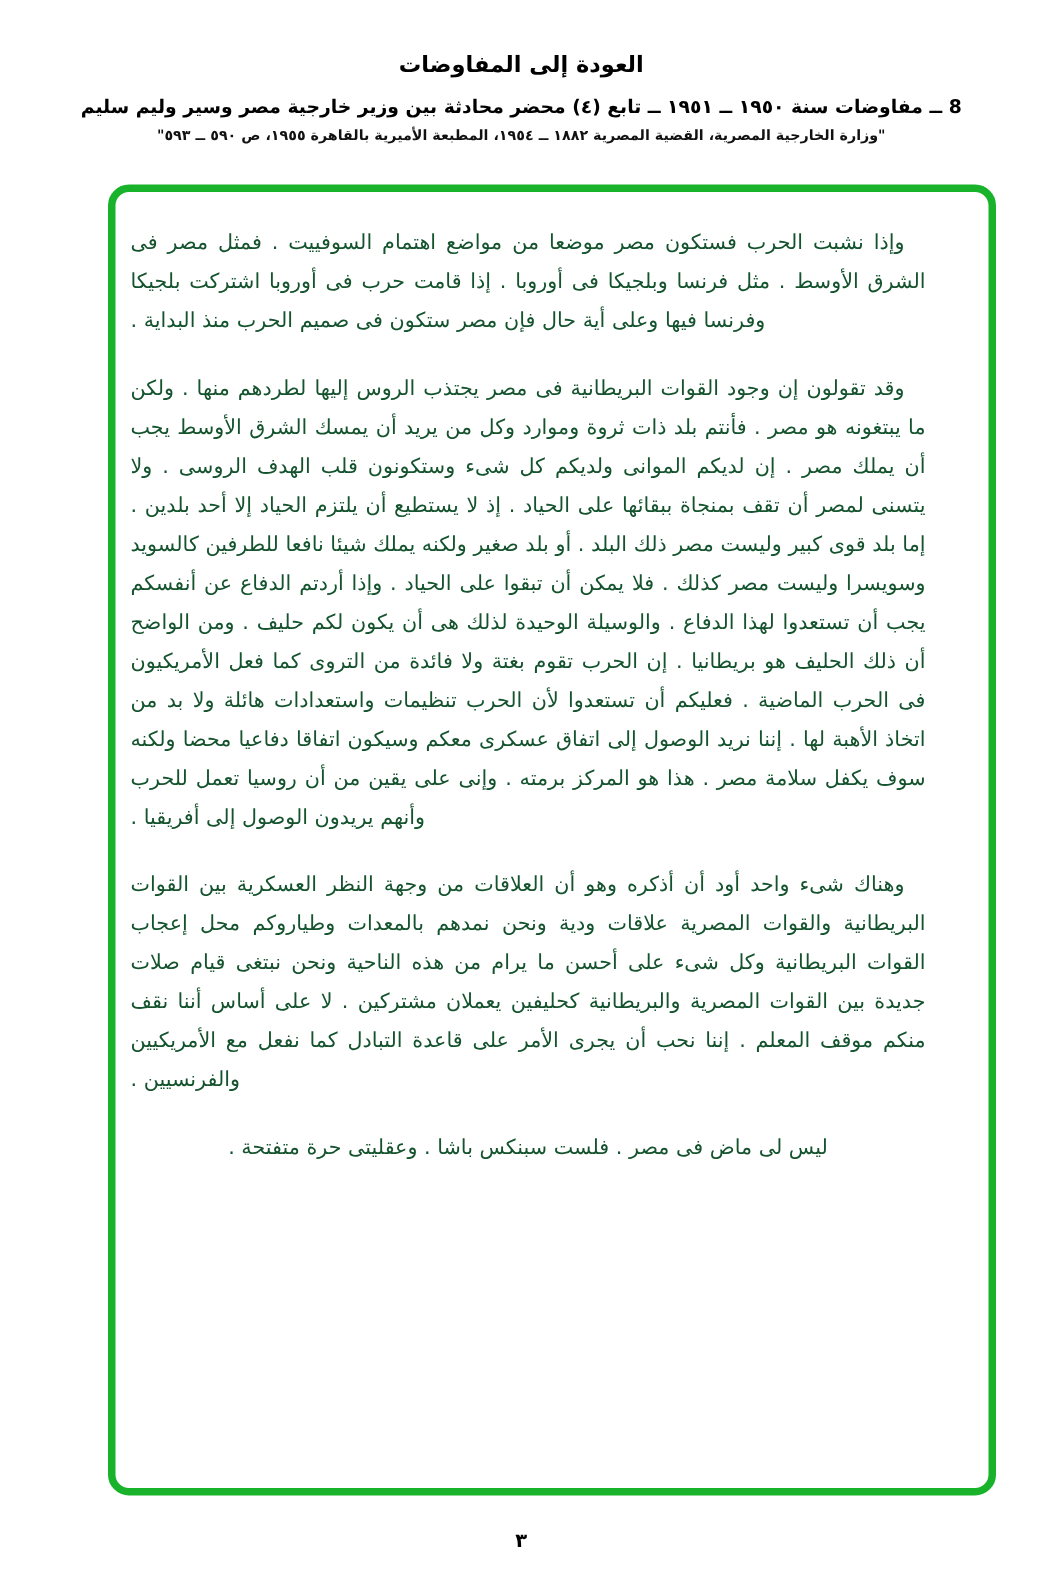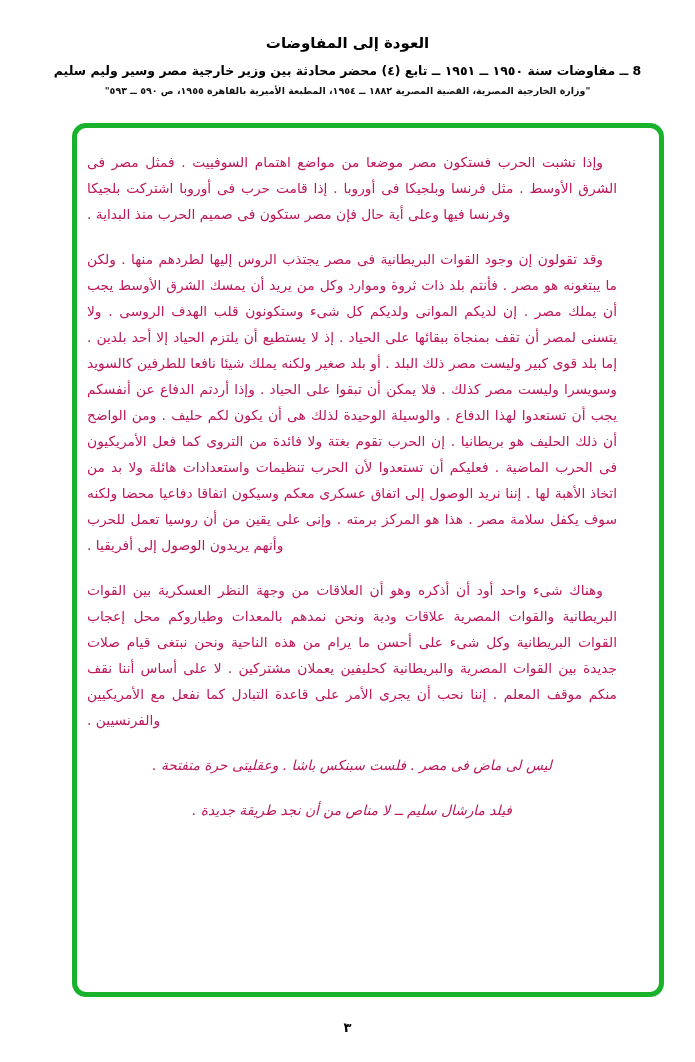--- a/index.html
+++ b/index.html
@@ -59,33 +59,32 @@
 
   
   .box-text {
     position: absolute;
     top: 21px;
     right: 42px;
     left: 10px;
     direction: rtl;
     font-size: 13.8px;
     line-height: 26px;
-    color: #be185d;
+    color: #14532d;
     text-align: justify;
     text-align-last: left;
   }
   .box-text p {
     margin: 0 0 19px 0;
     text-indent: 14px;
   }
   .box-text p.centered {
     text-align: center;
     text-align-last: center;
     text-indent: 0;
-    font-style: italic;
   }
 
   
   .page-number {
     position: absolute;
     top: 1020px;
     left: 0;
     width: 695px;
     text-align: center;
     font-size: 13px;
@@ -101,17 +100,16 @@
   <div class="doc-subtitle">8 ــ مفاوضات سنة ١٩٥٠ ــ ١٩٥١ ــ تابع (٤) محضر محادثة بين وزير خارجية مصر وسير وليم سليم</div>
   <div class="doc-source">"وزارة الخارجية المصرية، القضية المصرية ١٨٨٢ ــ ١٩٥٤، المطبعة الأميرية بالقاهرة ١٩٥٥، ص ٥٩٠ ــ ٥٩٣"</div>
 </header>
 
 <div class="highlight-box">
   <div class="box-text">
     <p>وإذا نشبت الحرب فستكون مصر موضعا من مواضع اهتمام السوفييت . فمثل مصر فى الشرق الأوسط . مثل فرنسا وبلجيكا فى أوروبا . إذا قامت حرب فى أوروبا اشتركت بلجيكا وفرنسا فيها وعلى أية حال فإن مصر ستكون فى صميم الحرب منذ البداية .</p>
     <p>وقد تقولون إن وجود القوات البريطانية فى مصر يجتذب الروس إليها لطردهم منها . ولكن ما يبتغونه هو مصر . فأنتم بلد ذات ثروة وموارد وكل من يريد أن يمسك الشرق الأوسط يجب أن يملك مصر . إن لديكم الموانى ولديكم كل شىء وستكونون قلب الهدف الروسى . ولا يتسنى لمصر أن تقف بمنجاة ببقائها على الحياد . إذ لا يستطيع أن يلتزم الحياد إلا أحد بلدين . إما بلد قوى كبير وليست مصر ذلك البلد . أو بلد صغير ولكنه يملك شيئا نافعا للطرفين كالسويد وسويسرا وليست مصر كذلك . فلا يمكن أن تبقوا على الحياد . وإذا أردتم الدفاع عن أنفسكم يجب أن تستعدوا لهذا الدفاع . والوسيلة الوحيدة لذلك هى أن يكون لكم حليف . ومن الواضح أن ذلك الحليف هو بريطانيا . إن الحرب تقوم بغتة ولا فائدة من التروى كما فعل الأمريكيون فى الحرب الماضية . فعليكم أن تستعدوا لأن الحرب تنظيمات واستعدادات هائلة ولا بد من اتخاذ الأهبة لها . إننا نريد الوصول إلى اتفاق عسكرى معكم وسيكون اتفاقا دفاعيا محضا ولكنه سوف يكفل سلامة مصر . هذا هو المركز برمته . وإنى على يقين من أن روسيا تعمل للحرب وأنهم يريدون الوصول إلى أفريقيا .</p>
     <p>وهناك شىء واحد أود أن أذكره وهو أن العلاقات من وجهة النظر العسكرية بين القوات البريطانية والقوات المصرية علاقات ودية ونحن نمدهم بالمعدات وطياروكم محل إعجاب القوات البريطانية وكل شىء على أحسن ما يرام من هذه الناحية ونحن نبتغى قيام صلات جديدة بين القوات المصرية والبريطانية كحليفين يعملان مشتركين . لا على أساس أننا نقف منكم موقف المعلم . إننا نحب أن يجرى الأمر على قاعدة التبادل كما نفعل مع الأمريكيين والفرنسيين .</p>
     <p class="centered">ليس لى ماض فى مصر . فلست سبنكس باشا . وعقليتى حرة متفتحة .</p>
-    <p class="centered">فيلد مارشال سليم ــ لا مناص من أن نجد طريقة جديدة .</p>
   </div>
 </div>
 
 <div class="page-number">٣</div>
 
 </body></html>

